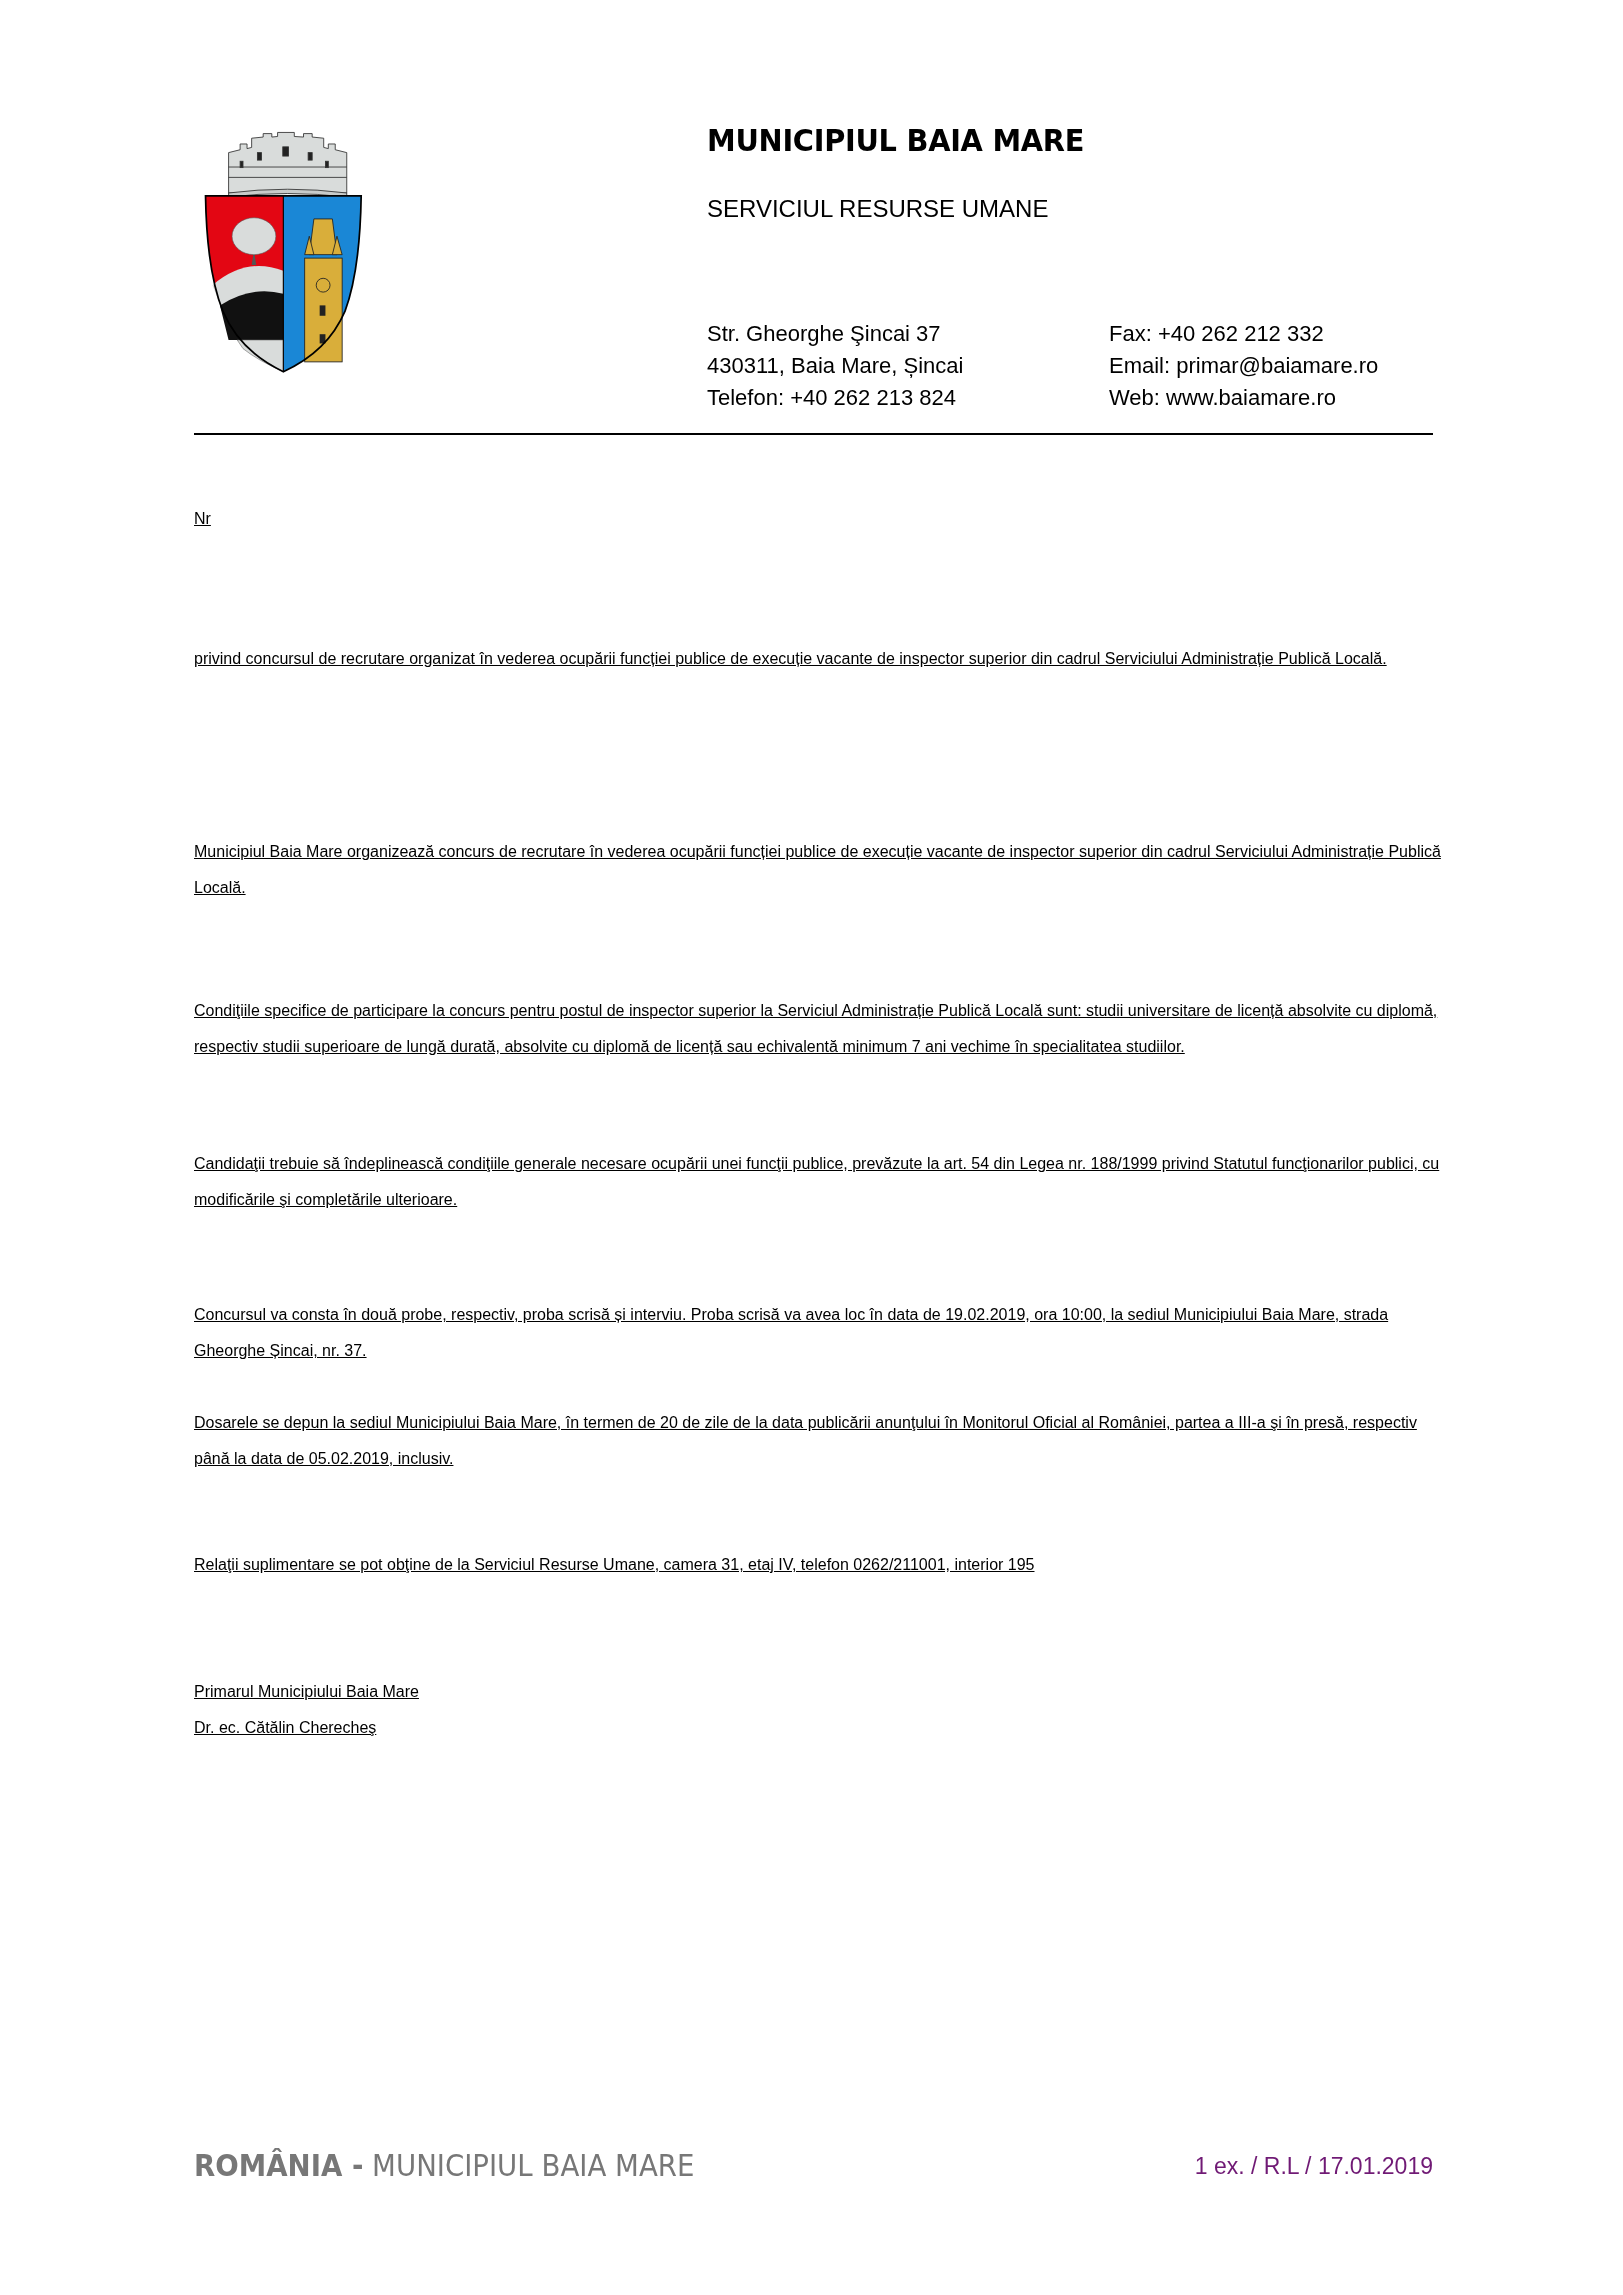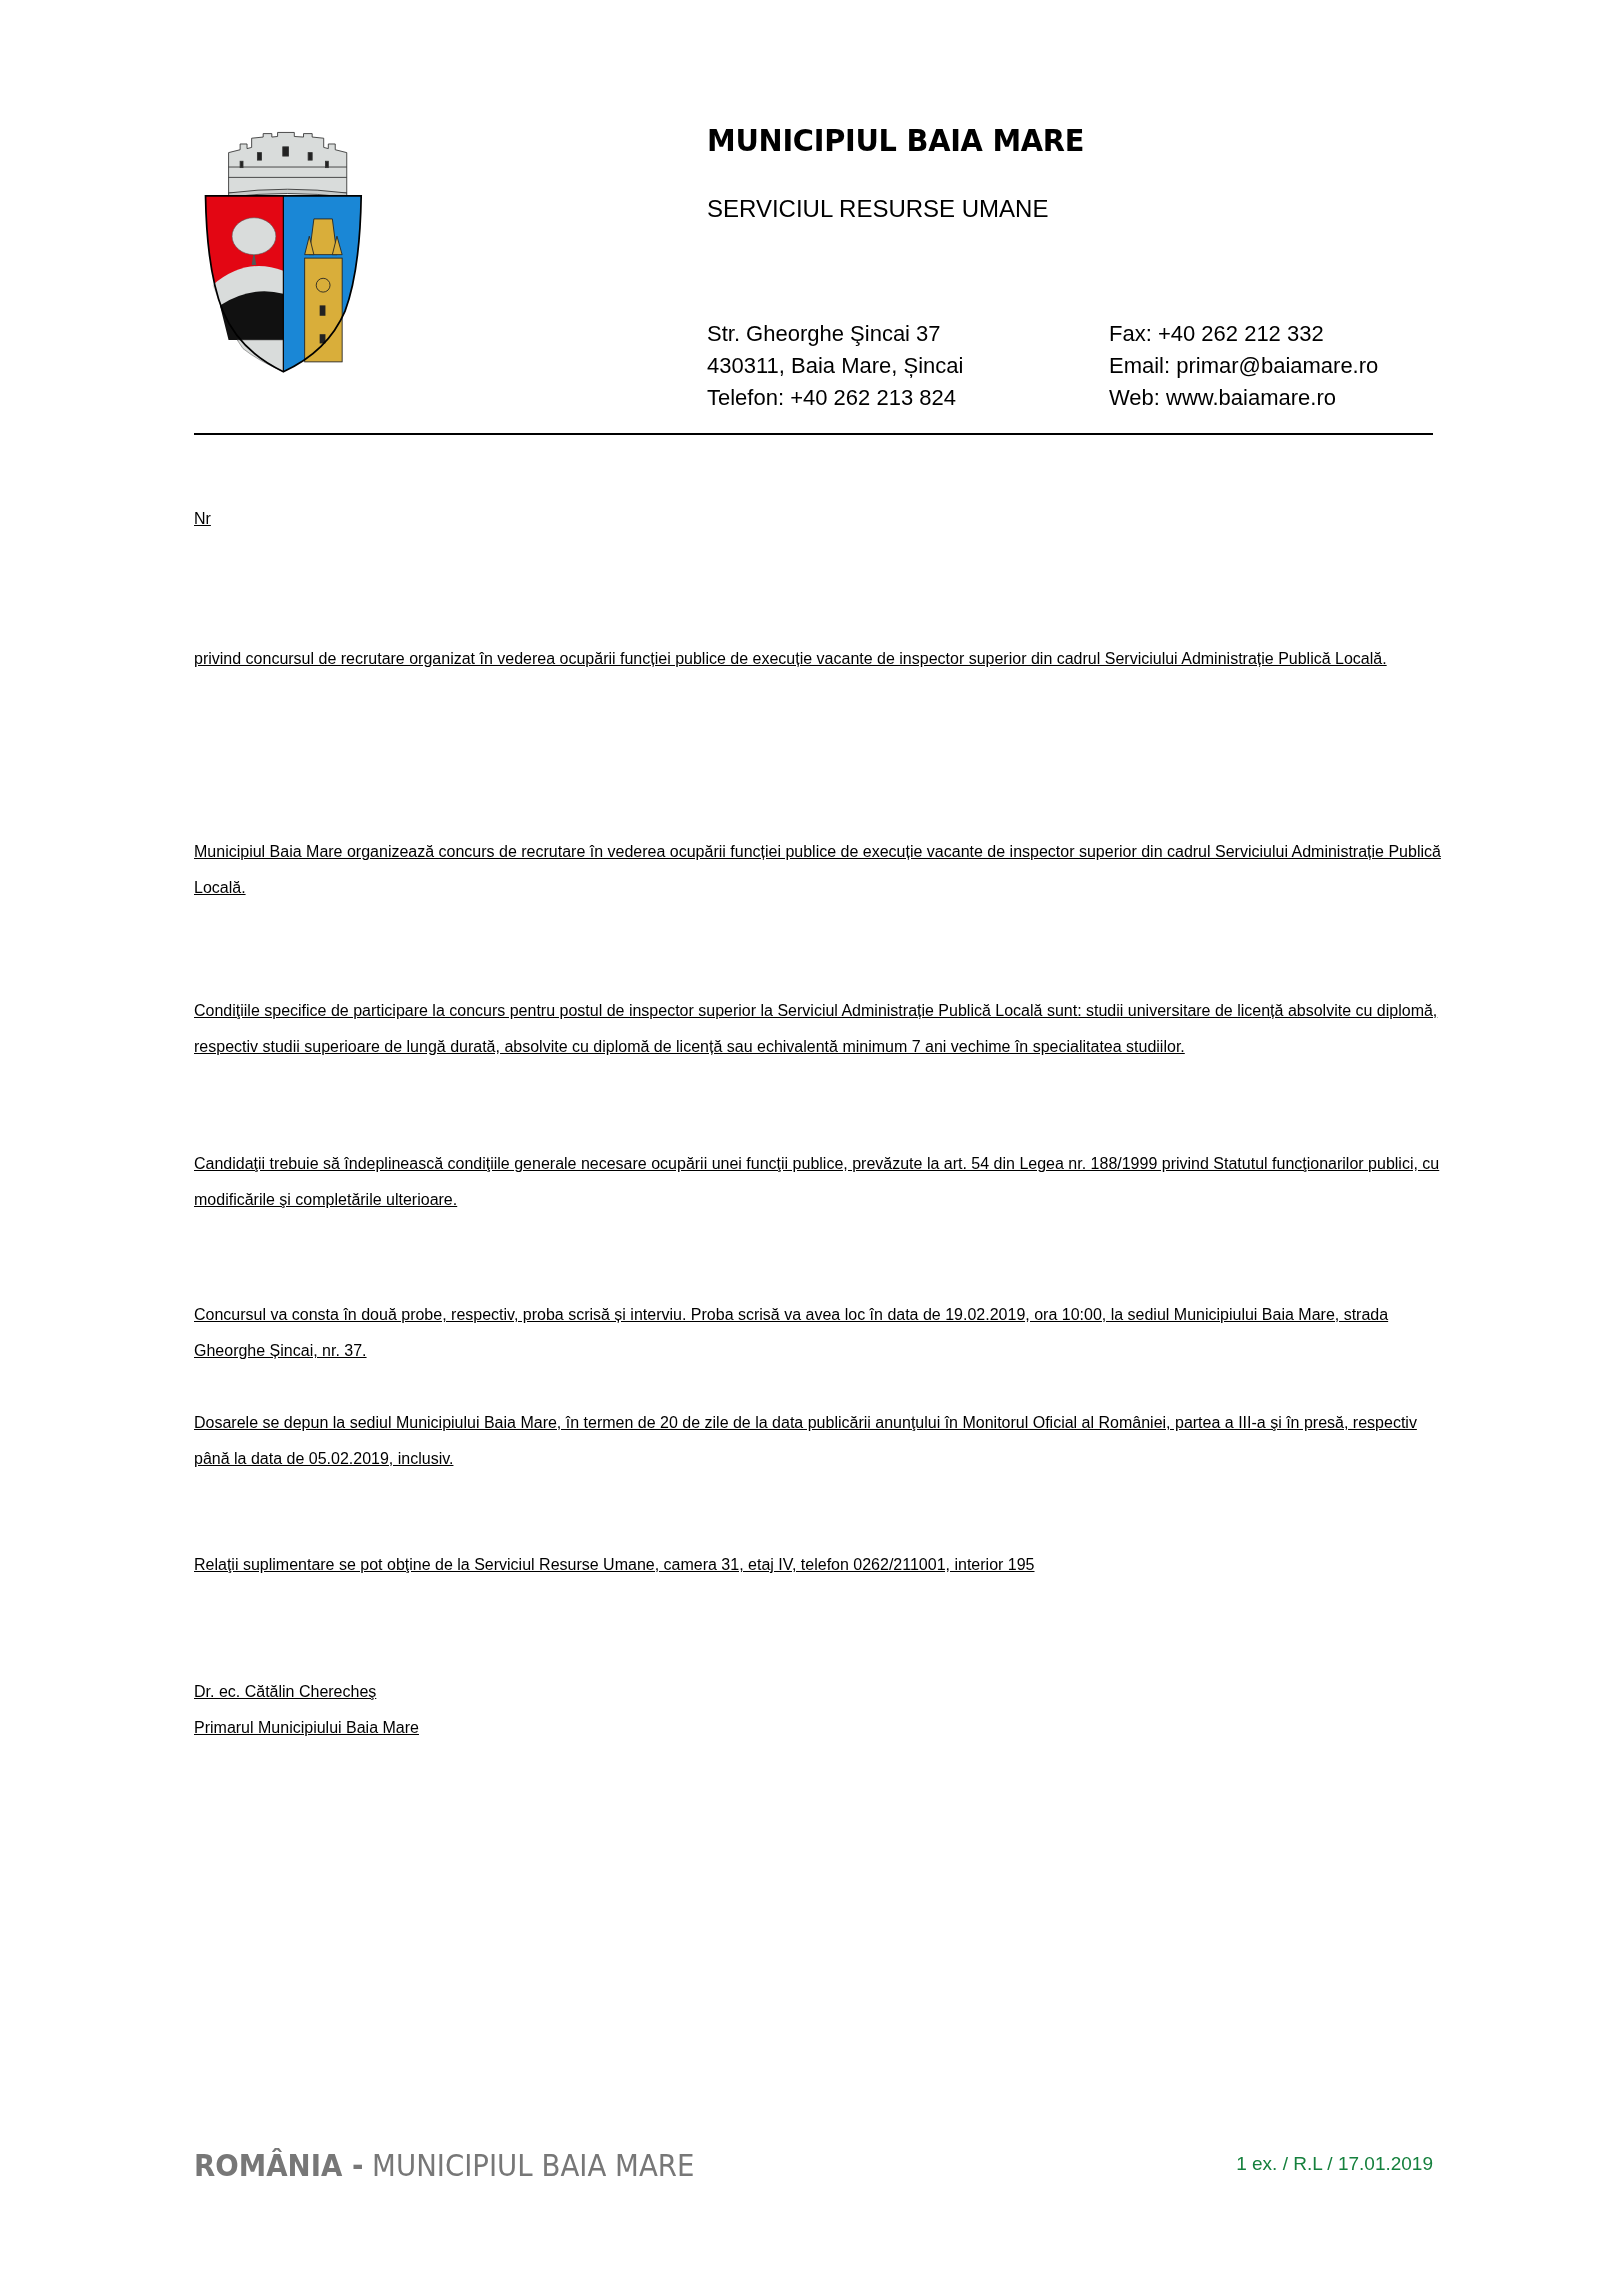--- a/index.html
+++ b/index.html
@@ -32,21 +32,21 @@
   .p3 { left: 194px; top: 1139px; margin-top: 7px; }
   .p4 { left: 194px; top: 1281px; }
   .p5 { left: 194px; top: 1389px; }
   .p6 { left: 194px; top: 1531px; }
   .sign { left: 194px; top: 1674px; }
 
   
   .f-left { left: 194px; top: 2148px; font-size: 30px; color: #777777;
             font-family: "DejaVu Sans", sans-serif; transform: scaleX(0.92); transform-origin: left; white-space: nowrap; }
   .f-left b { font-weight: bold; }
-  .f-right { right: 190px; top: 2153px; font-size: 19px; color: #15803d; white-space: nowrap; }
+  .f-right { right: 190px; top: 2153px; font-size: 23px; color: #701a75; white-space: nowrap; }
 </style>
 </head>
 <body>
 
 <svg id="coat" class="abs" viewBox="0 0 340 460" xmlns="http://www.w3.org/2000/svg">
 
   <g stroke="#333" stroke-width="1.5" fill="#D9DCDB">
     <path d="M60,125 L60,55 L80,50 L80,40 L92,40 L92,48 L100,46 L100,30 L120,28 L120,22 L135,22 L135,28 L145,27 L145,20 L174,20 L174,27 L190,28 L190,22 L205,22 L205,28 L225,30 L225,46 L233,48 L233,40 L245,40 L245,50 L265,55 L265,125 Z"></path>
     <path d="M60,125 Q162,112 265,125 L265,132 Q162,120 60,132 Z" fill="#c8cbca"></path>
     <rect x="154" y="45" width="10" height="16" fill="#222"></rect>
@@ -106,19 +106,19 @@
 </div>
 
 <p class="abs body-text p1">Municipiul Baia Mare organizează concurs de recrutare în vederea ocupării funcției publice de execuție vacante de inspector superior din cadrul Serviciului Administrație Publică Locală.</p>
 <p class="abs body-text p2">Condiţiile specifice de participare la concurs pentru postul de inspector superior la Serviciul Administrație Publică Locală sunt: studii universitare de licență absolvite cu diplomă, respectiv studii superioare de lungă durată, absolvite cu diplomă de licență sau echivalentă minimum 7 ani vechime în specialitatea studiilor.</p>
 <p class="abs body-text p3">Candidaţii trebuie să îndeplinească condiţiile generale necesare ocupării unei funcţii publice, prevăzute la art. 54 din Legea nr. 188/1999 privind Statutul funcţionarilor publici, cu modificările şi completările ulterioare.</p>
 <p class="abs body-text p4">Concursul va consta în două probe, respectiv, proba scrisă și interviu. Proba scrisă va avea loc în data de 19.02.2019, ora 10:00, la sediul Municipiului Baia Mare, strada Gheorghe Șincai,  nr. 37.</p>
 <p class="abs body-text p5">Dosarele se depun la sediul Municipiului Baia Mare, în termen de 20 de zile de la data publicării anunţului în Monitorul Oficial al României, partea a III-a şi în presă, respectiv până la data de 05.02.2019, inclusiv.</p>
 <p class="abs body-text p6">Relaţii suplimentare se pot obţine de la Serviciul Resurse Umane, camera 31, etaj IV, telefon 0262/211001, interior 195</p>
 
 <div class="abs body-text sign">
+  <p>Primarul Municipiului Baia Mare</p>
   <p>Dr. ec. Cătălin Cherecheş</p>
-  <p>Primarul Municipiului Baia Mare</p>
 </div>
 
 <div class="abs f-left"><b>ROMÂNIA -</b><span> MUNICIPIUL BAIA MARE</span></div>
 <div class="abs f-right">1 ex. / R.L / 17.01.2019</div>
 
 
 </body></html>

